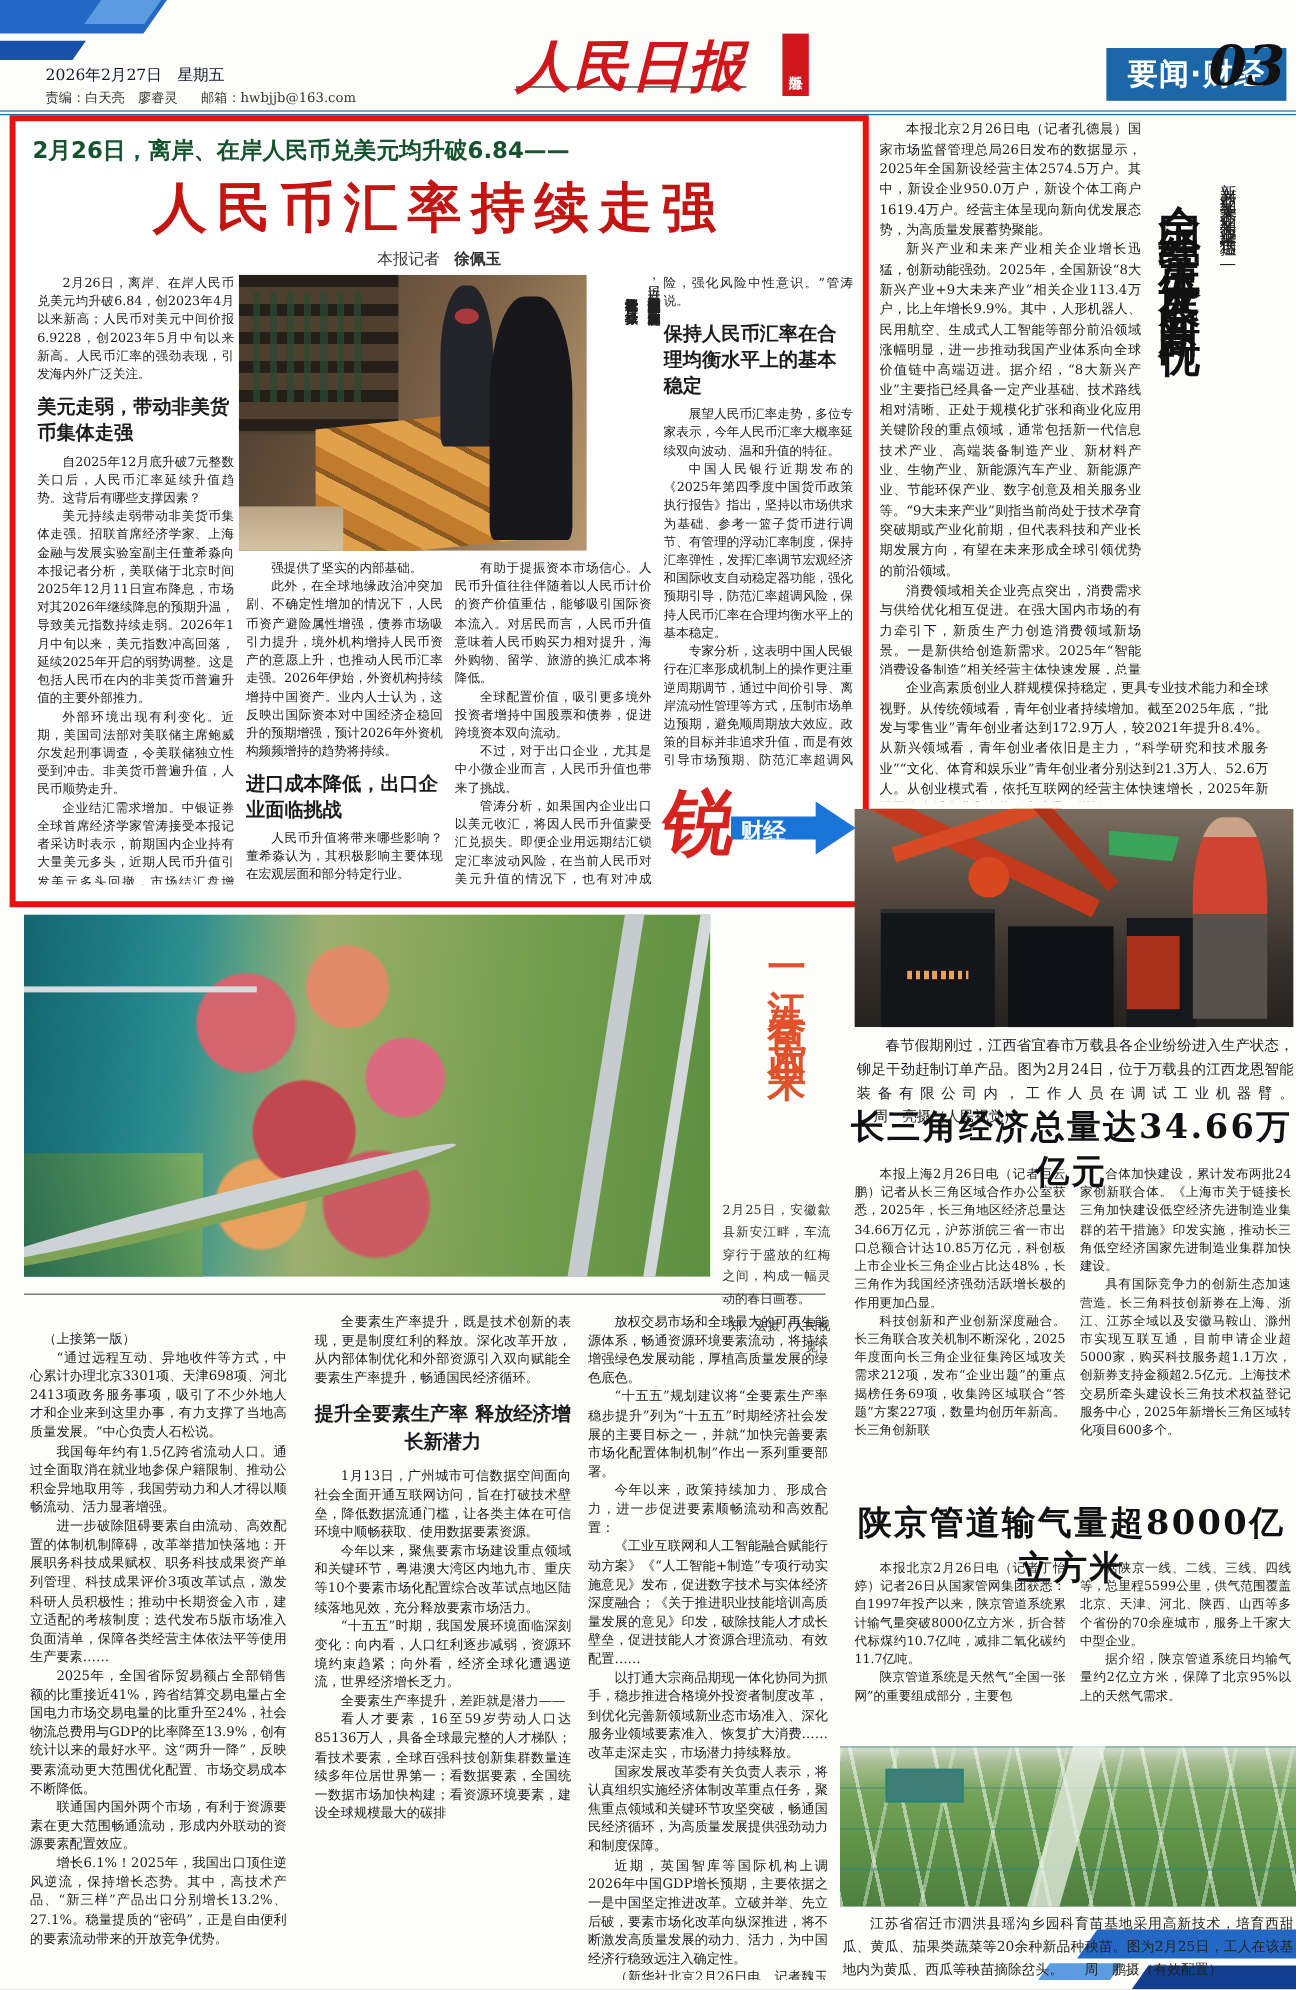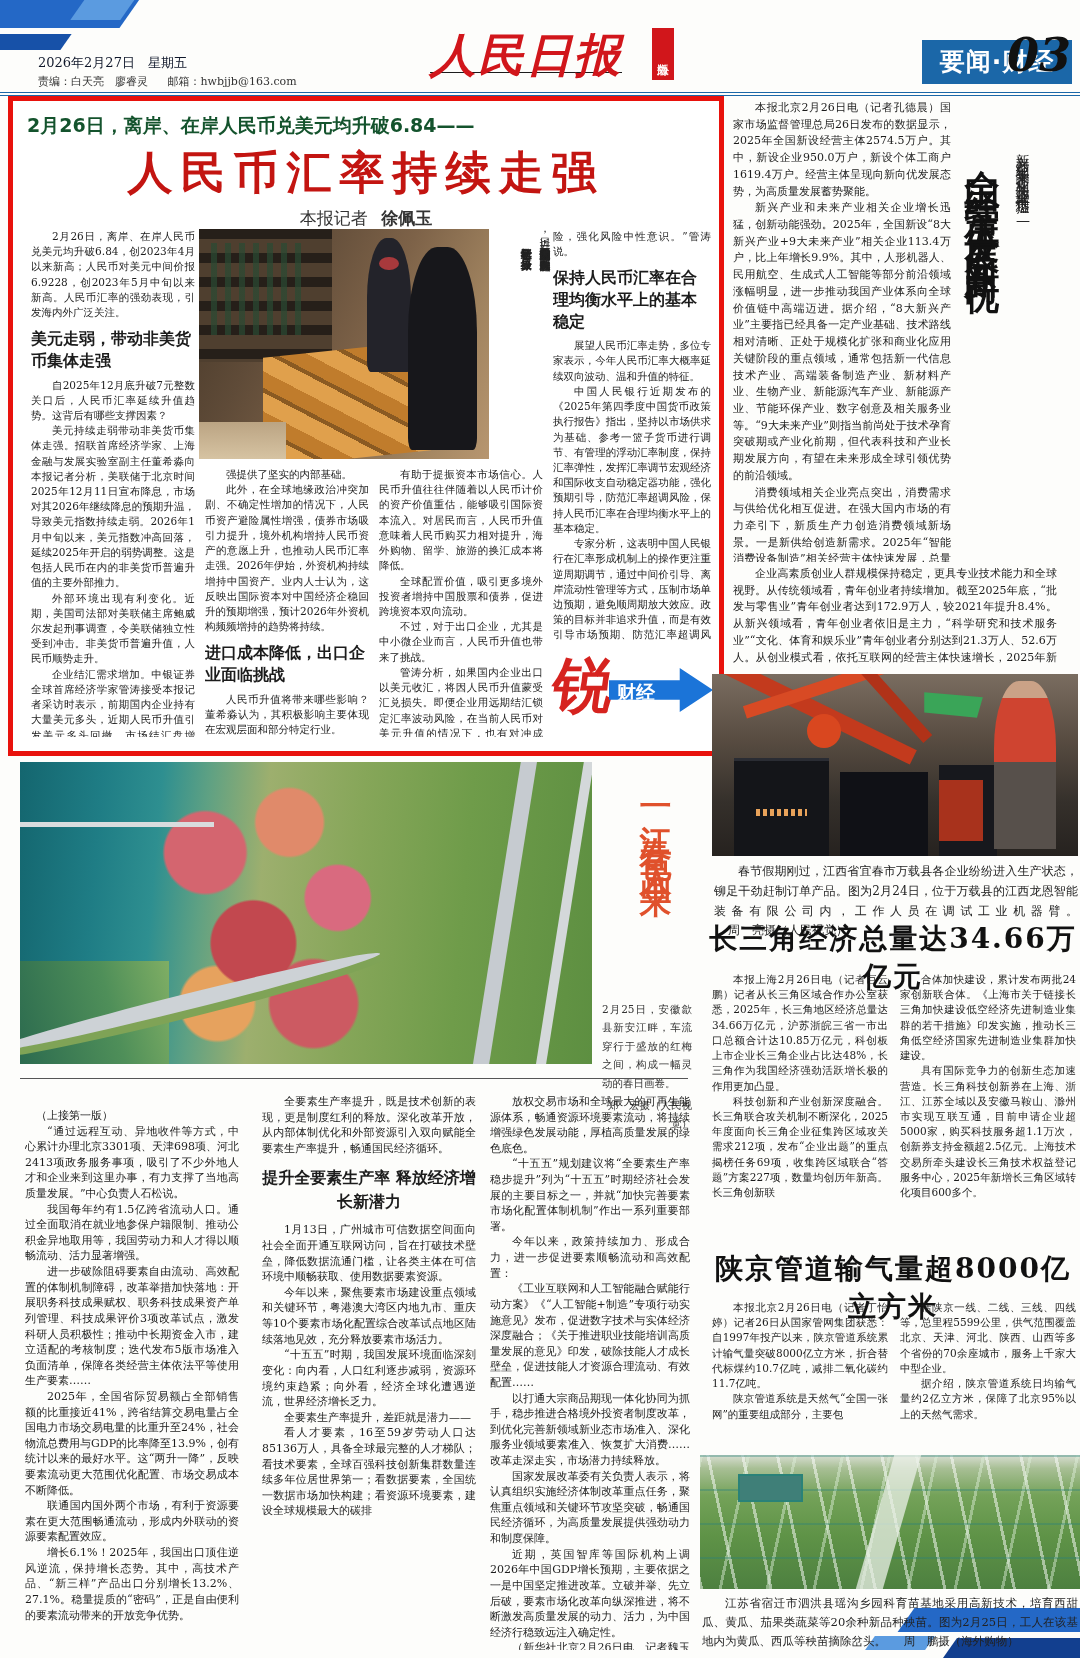--- a/index.html
+++ b/index.html
@@ -30,21 +30,21 @@
   .bodycol{position:absolute;overflow:hidden;font-size:10.5px;line-height:1.45;}
   .bodycol p{margin:0;text-indent:2em;text-align:justify;}
   .inhead{font-family:"DejaVu Sans","Liberation Sans",sans-serif;font-weight:bold;font-size:16px;
           line-height:1.35;margin:8px 0 6px;text-indent:0;}
   
   .lead-box{position:absolute;left:8px;top:96px;width:706px;height:650px;border:5px solid #e8120c;background:#fff;}
   .lead-kicker{position:absolute;left:14px;top:12px;font-family:"DejaVu Sans","Liberation Sans",sans-serif;
                font-weight:bold;font-size:19px;color:#14532d;}
   .lead-headline{position:absolute;left:0;top:42px;width:100%;text-align:center;font-weight:900;
                  font-size:45px;color:#c31511;letter-spacing:8px;}
-  .lead-byline{position:absolute;left:0;top:106px;width:100%;text-align:center;font-size:17px;color:#333;}
+  .lead-byline{position:absolute;left:0;top:106px;width:100%;text-align:center;font-size:13px;color:#333;}
   .lead-byline b{margin-left:8px;}
   .lead-photo{position:absolute;left:186px;top:128px;width:290px;height:230px;overflow:hidden;}
   .vcap{position:absolute;left:482px;top:128px;width:58px;height:232px;writing-mode:vertical-rl;
         font-size:11px;line-height:1.7;color:#222;overflow:hidden;}
   .vcap span{display:block;}
   .vcap .vcap-c{margin-top:10px;font-weight:bold;}
   
   .rcj{position:absolute;left:540px;top:545px;width:160px;height:80px;}
   .rcj-char{position:absolute;left:0;top:0;font-size:60px;font-weight:900;color:#d6231f;
             font-family:"DejaVu Sans","Liberation Sans",sans-serif;transform:skewX(-8deg);}
@@ -286,21 +286,21 @@
   <div class="photo" style="left:700px;top:1455px;width:380px;height:134px;">
     <div class="ph-layer green-base"></div>
     <div class="ph-layer green-rows1"></div>
     <div class="ph-layer green-rows2"></div>
     <div class="ph-layer green-frame"></div>
     <div class="ph-layer green-pond"></div>
     <div class="ph-layer green-path"></div>
   </div>
   <p class="cap" style="position:absolute;left:702px;top:1594px;width:376px;margin:0;text-indent:2em;font-size:11.5px;">
     <span>江苏省宿迁市泗洪县瑶沟乡园科育苗基地采用高新技术，培育西甜瓜、黄瓜、茄果类蔬菜等20余种新品种秧苗。图为2月25日，工人在该基地内为黄瓜、西瓜等秧苗摘除岔头。</span>
-    <span class="credit">周　鹏摄（海外购物）</span>
+    <span class="credit">周　鹏摄（有效配置）</span>
   </p>
 
   <div class="photo" style="left:20px;top:762px;width:572px;height:302px;">
     <div class="ph-layer spring-base"></div>
     <div class="ph-layer spring-shore"></div>
     <div class="ph-layer spring-blossom"></div>
     <div class="ph-layer spring-bridge"></div>
     <div class="ph-layer spring-road1"></div>
     <div class="ph-layer spring-road2"></div>
     <div class="ph-layer spring-road3"></div>

